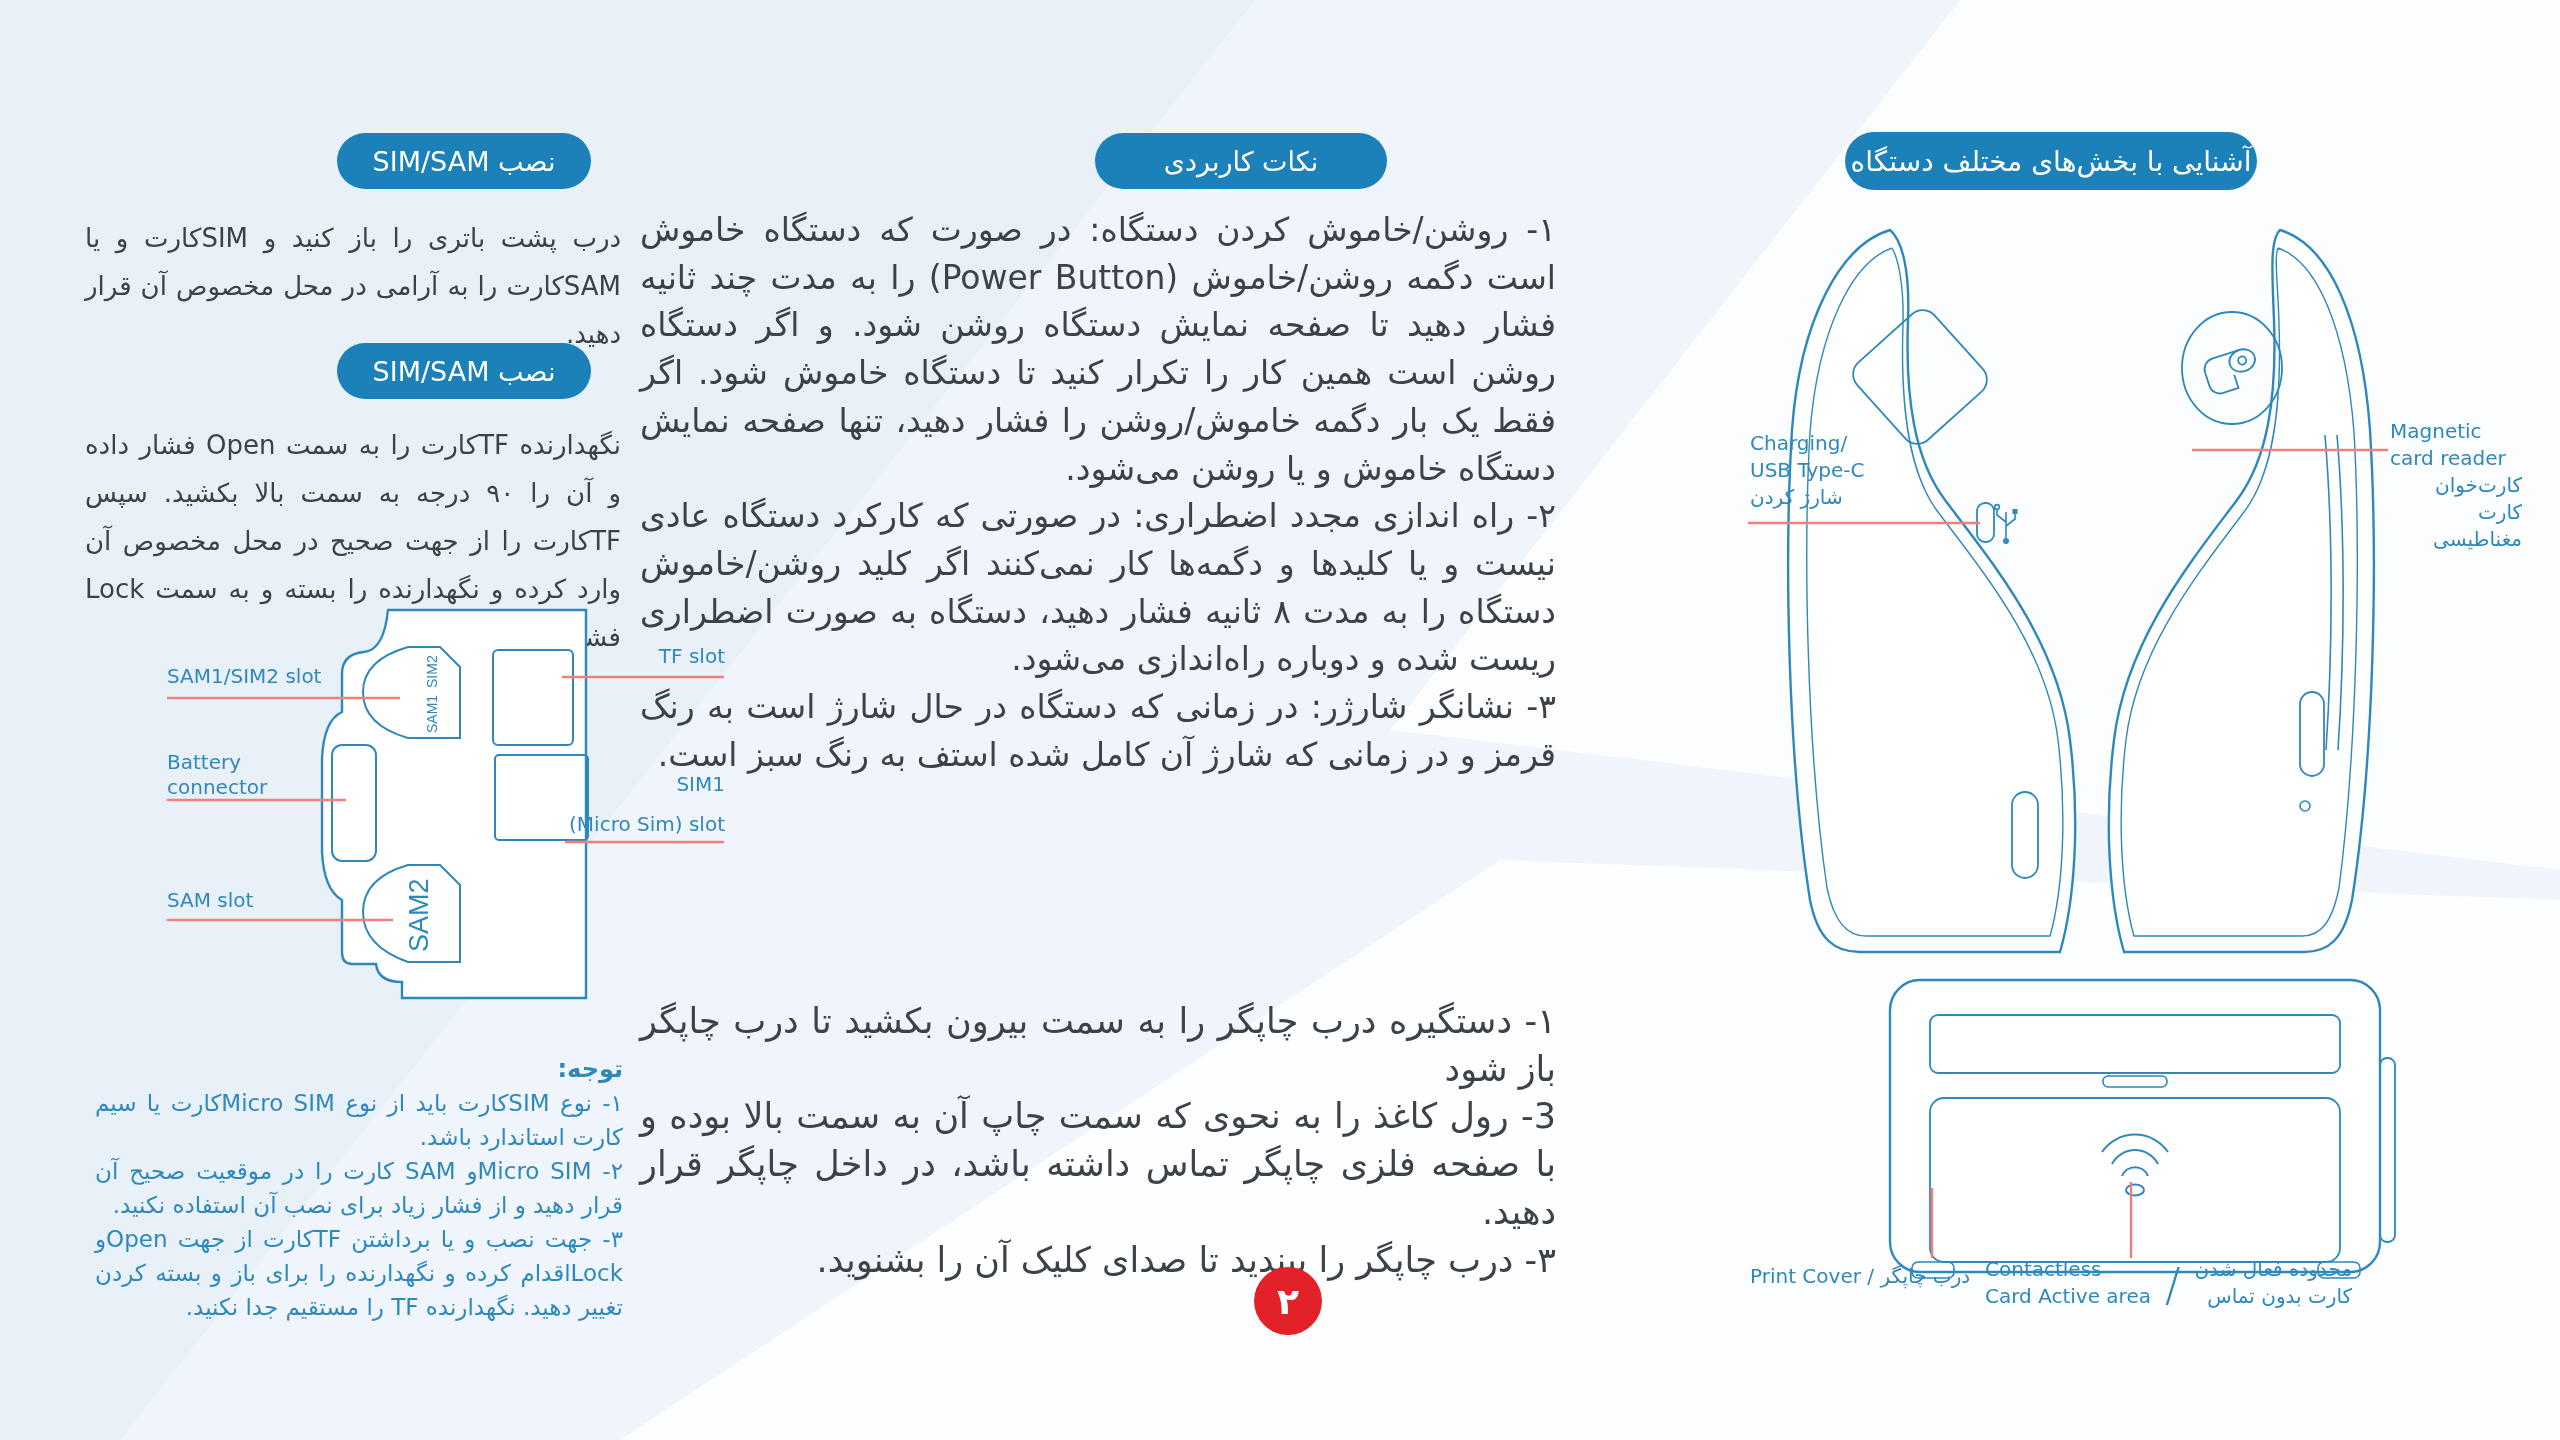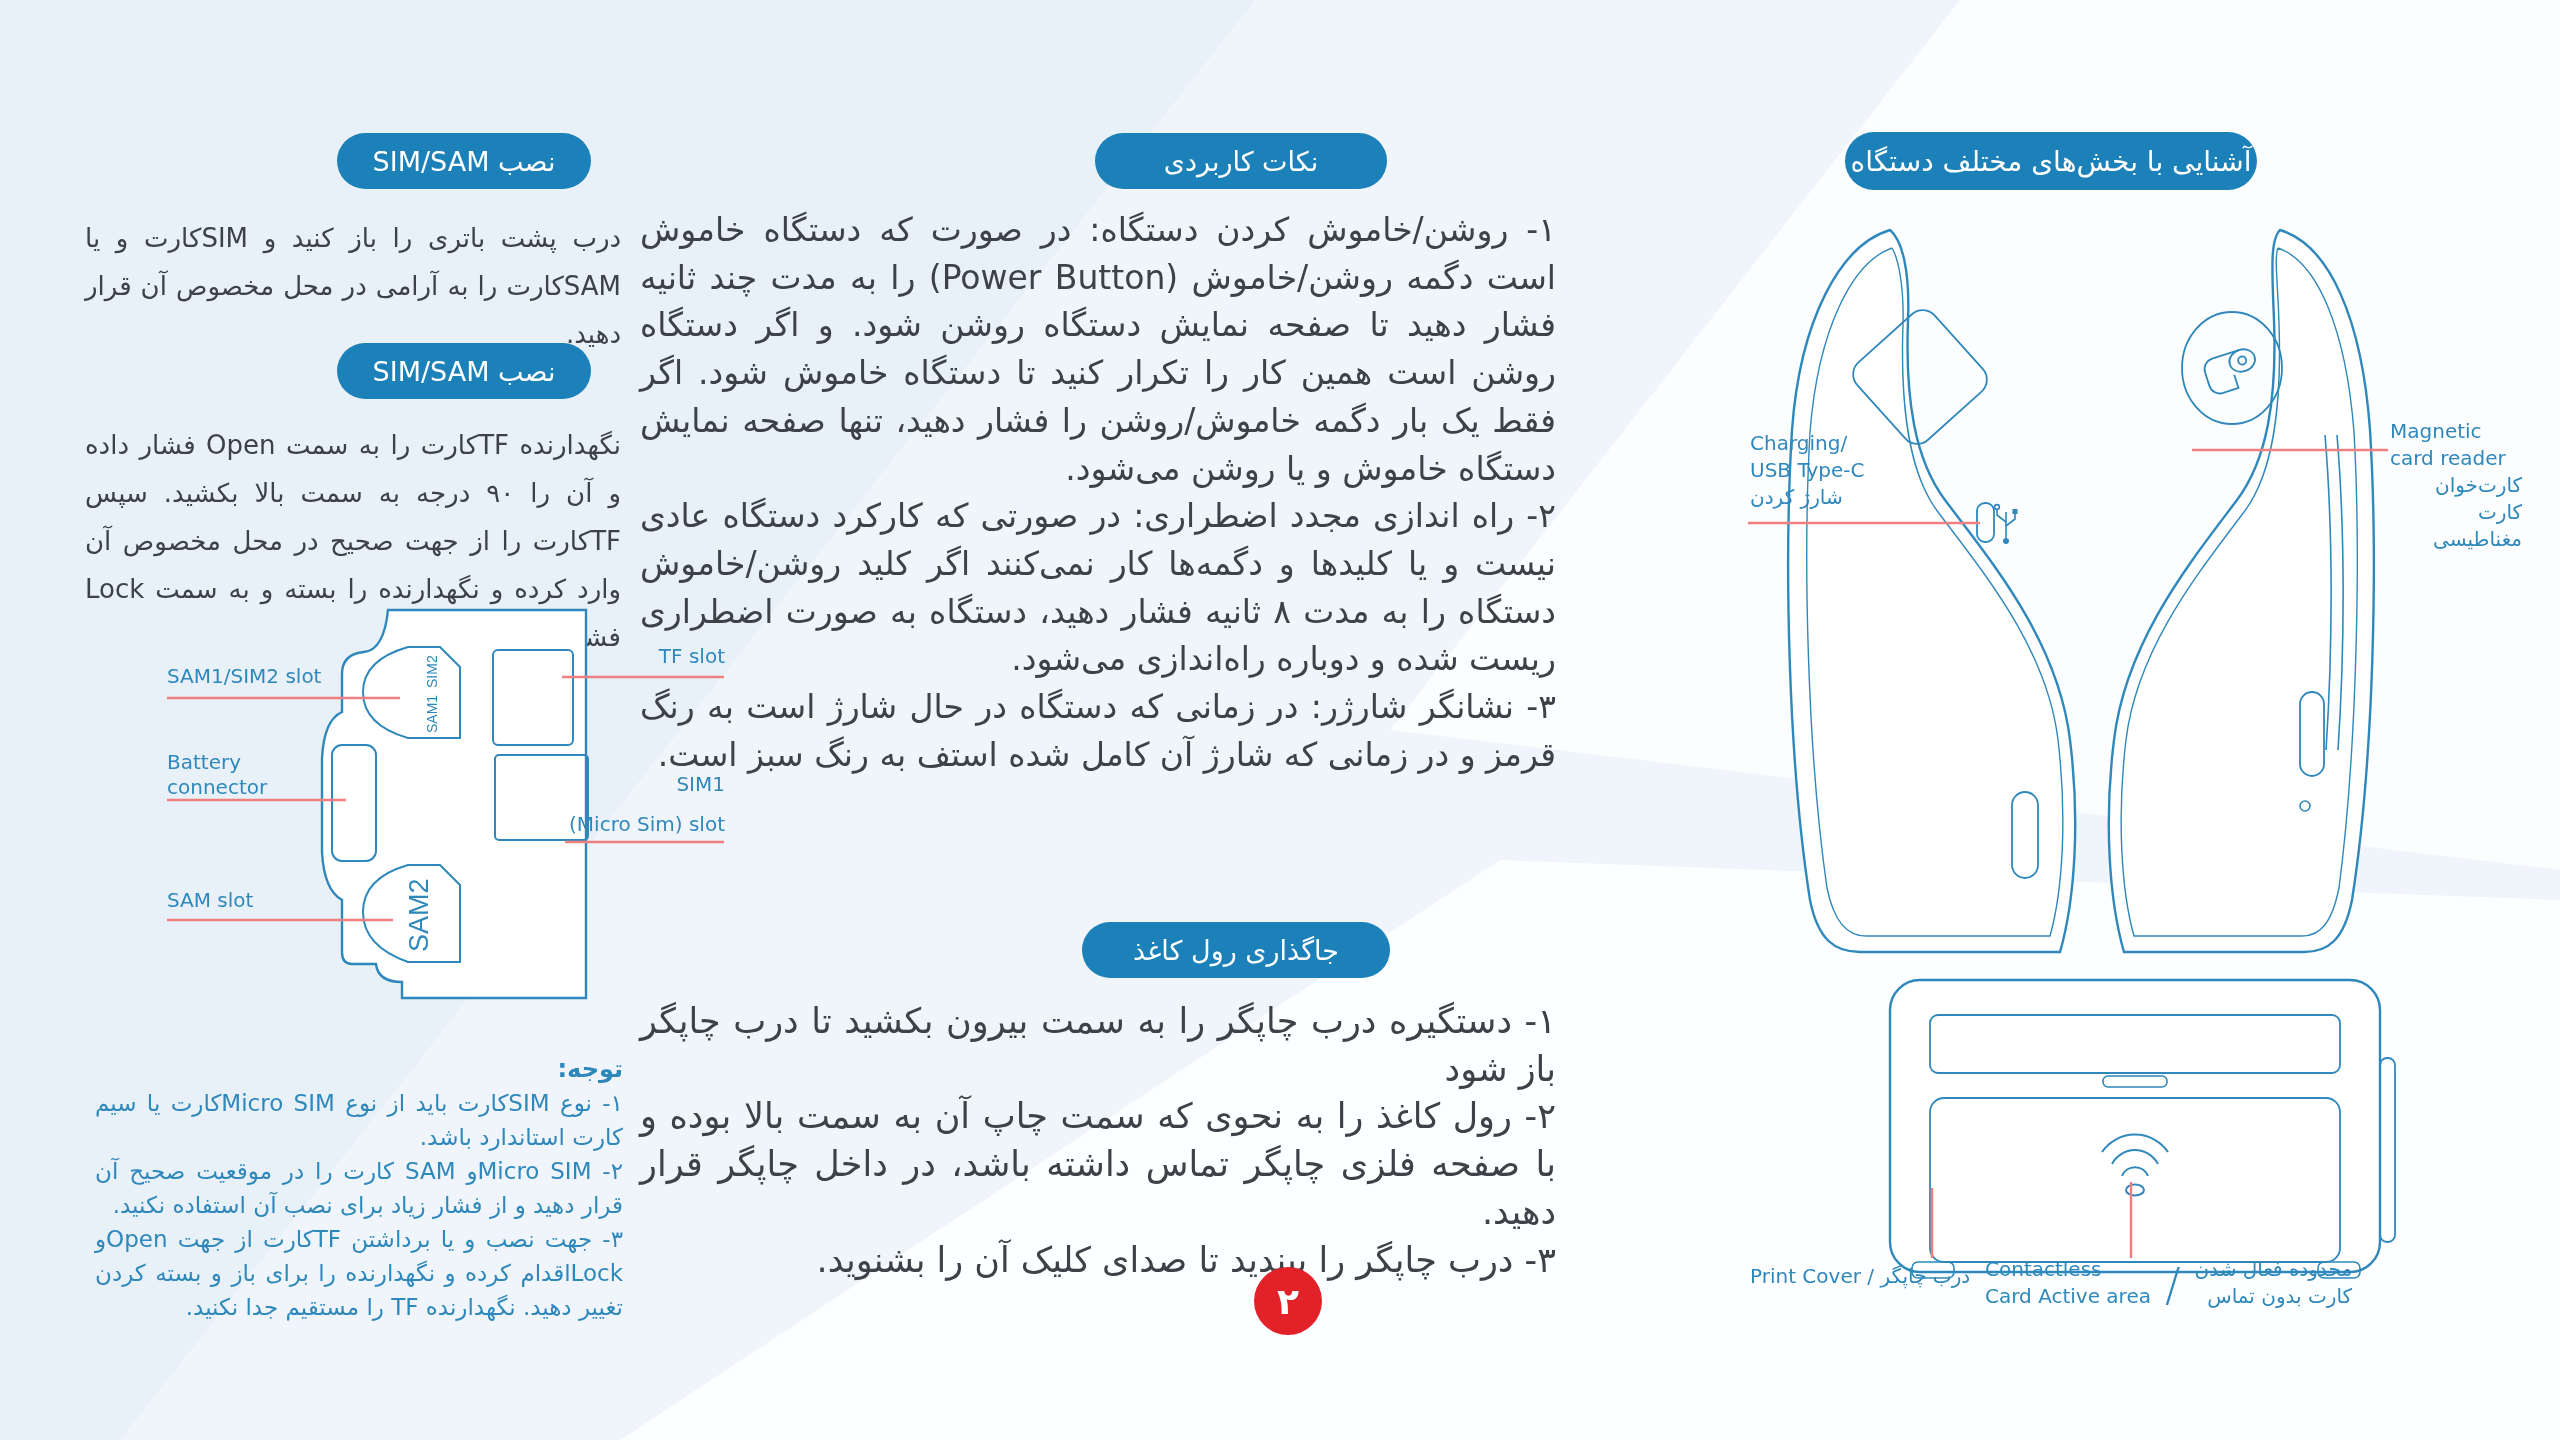--- a/index.html
+++ b/index.html
@@ -154,25 +154,24 @@
   </div>
 
   <div class="pill pill-mid1">نکات کاربردی</div>
 
   <div class="rtltxt mid-tips">
       <div class="para">۱- روشن/خاموش کردن دستگاه: در صورت که دستگاه خاموش است دگمه روشن/خاموش (Power Button) را به مدت چند ثانیه فشار دهید تا صفحه نمایش دستگاه روشن شود. و اگر دستگاه روشن است همین کار را تکرار کنید تا دستگاه خاموش شود. اگر فقط یک بار دگمه خاموش/روشن را فشار دهید، تنها صفحه نمایش دستگاه خاموش و یا روشن می‌شود.</div>
       <div class="para">۲- راه اندازی مجدد اضطراری: در صورتی که کارکرد دستگاه عادی نیست و یا کلیدها و دگمه‌ها کار نمی‌کنند اگر کلید روشن/خاموش دستگاه را به مدت ۸ ثانیه فشار دهید، دستگاه به صورت اضطراری ریست شده و دوباره راه‌اندازی می‌شود.</div>
       <div class="para">۳- نشانگر شارژر: در زمانی که دستگاه در حال شارژ است به رنگ قرمز و در زمانی که شارژ آن کامل شده استف به رنگ سبز است.</div>
     </div>
 
-  <div class="pill pill-mid2">جاگذاری رول کاغذ</div>
 
   <div class="rtltxt mid-paper">
       <div class="para">۱- دستگیره درب چاپگر را به سمت بیرون بکشید تا درب چاپگر باز شود</div>
-      <div class="para">۲- رول کاغذ را به نحوی که سمت چاپ آن به سمت بالا بوده و با صفحه فلزی چاپگر تماس داشته باشد، در داخل چاپگر قرار دهید.</div>
+      <div class="para">3- رول کاغذ را به نحوی که سمت چاپ آن به سمت بالا بوده و با صفحه فلزی چاپگر تماس داشته باشد، در داخل چاپگر قرار دهید.</div>
       <div class="para">۳- درب چاپگر را ببندید تا صدای کلیک آن را بشنوید.</div>
     </div>
 
   <div class="page-num">۲</div>
 
   <div class="pill pill-left1">نصب SIM/SAM</div>
 
   <div class="rtltxt left-para lp1">درب پشت باتری را باز کنید و SIMکارت و یا SAMکارت را به آرامی در محل مخصوص آن قرار دهید.</div>
 
   <div class="pill pill-left2">نصب SIM/SAM</div>

